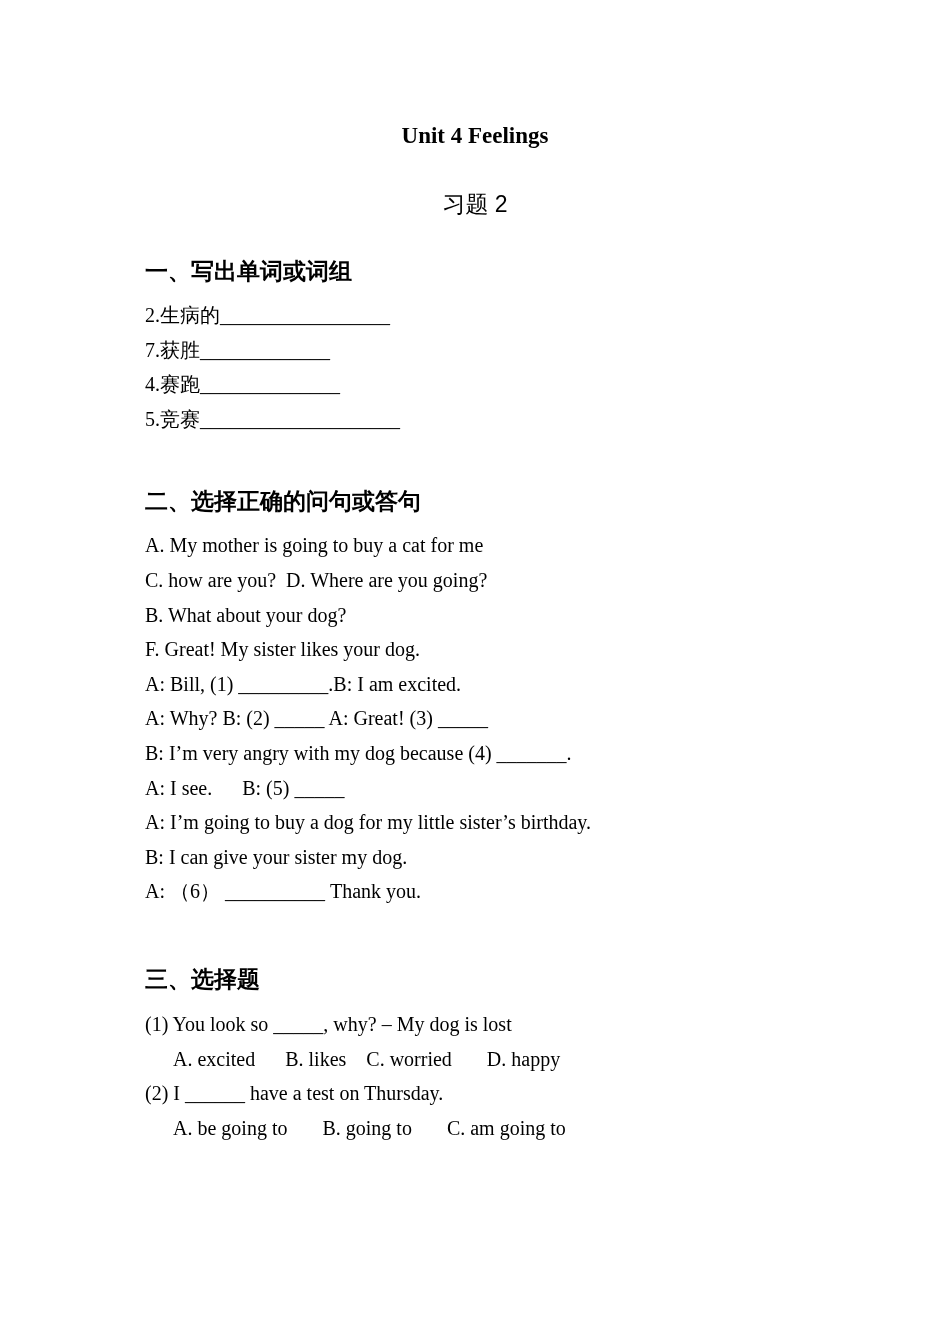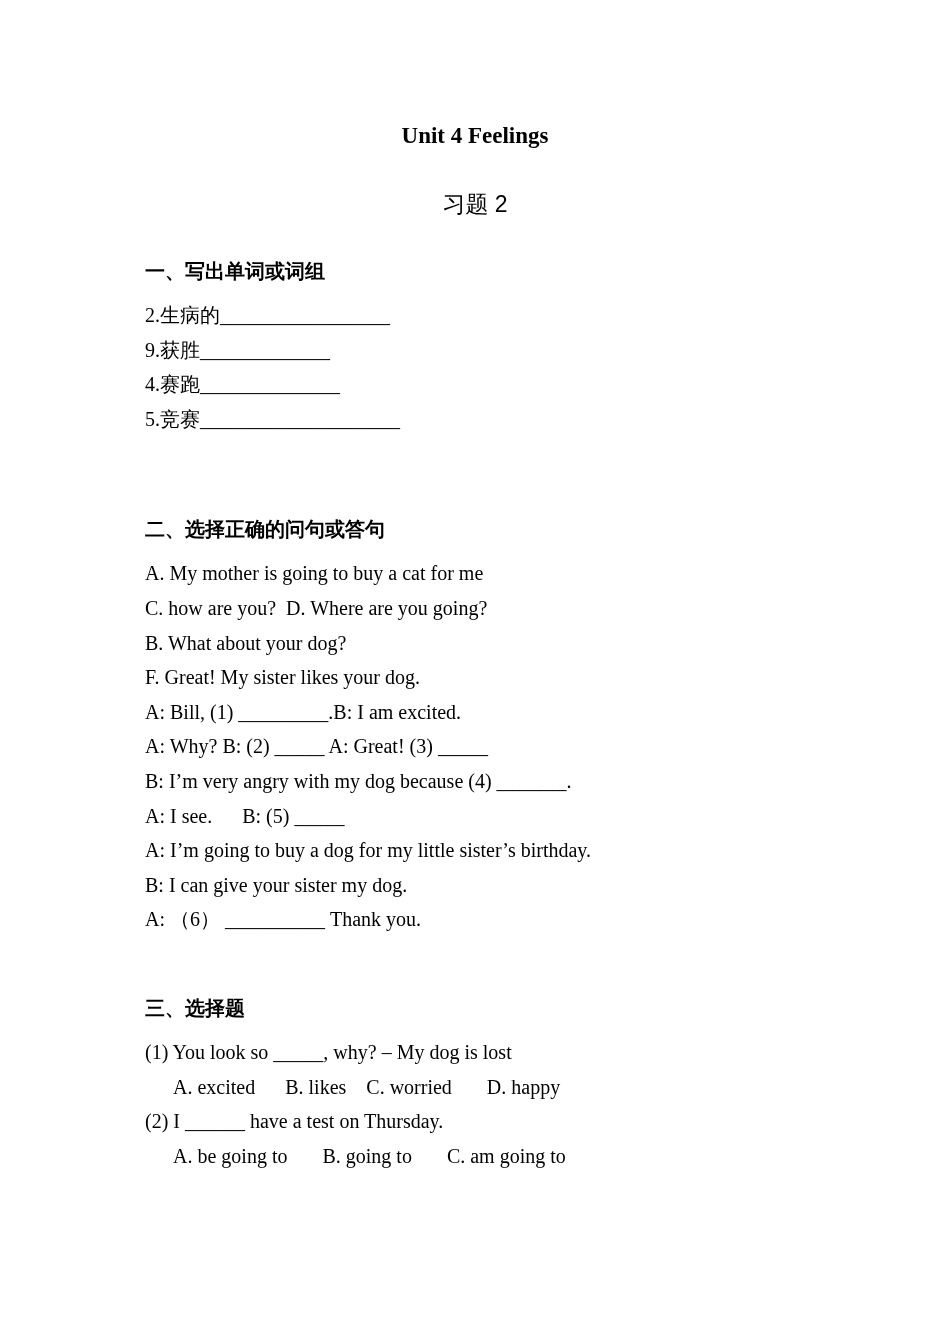--- a/index.html
+++ b/index.html
@@ -32,26 +32,26 @@
     text-align: center;
     font-weight: normal;
     font-size: 23px;
     line-height: 28px;
     margin-top: 40px;
     font-family: "Liberation Sans", "DejaVu Sans", sans-serif;
   }
   .section-heading {
     font-family: "Liberation Sans", "DejaVu Sans", sans-serif;
     font-weight: bold;
-    font-size: 20px;
+    font-size: 23px;
     line-height: 30px;
   }
   .heading-1 { margin-top: 38px; }
-  .heading-2 { margin-top: 78px; }
-  .heading-3 { margin-top: 56px; }
+  .heading-2 { margin-top: 50px; }
+  .heading-3 { margin-top: 56px; font-family: Liberation Serif, serif; }
   .block {
     margin-top: 12px;
   }
   .line {
     font-size: 20px;
     line-height: 34.6px;
     white-space: pre-wrap;
   }
   .choice-line {
     padding-left: 28px;
@@ -63,21 +63,21 @@
 <div class="page">
 
   <div class="doc-title">Unit 4 Feelings</div>
 
   <div class="doc-subtitle">习题 2</div>
 
   <div class="section-heading heading-1">一、写出单词或词组</div>
 
   <div class="block">
     <div class="line">2.生病的_________________</div>
-    <div class="line">9.获胜_____________</div>
+    <div class="line">7.获胜_____________</div>
     <div class="line">4.赛跑______________</div>
     <div class="line">5.竞赛____________________</div>
   </div>
 
   <div class="section-heading heading-2">二、选择正确的问句或答句</div>
 
   <div class="block">
     <div class="line">A. My mother is going to buy a cat for me</div>
     <div class="line">C. how are you?  D. Where are you going?</div>
     <div class="line">B. What about your dog?</div>

